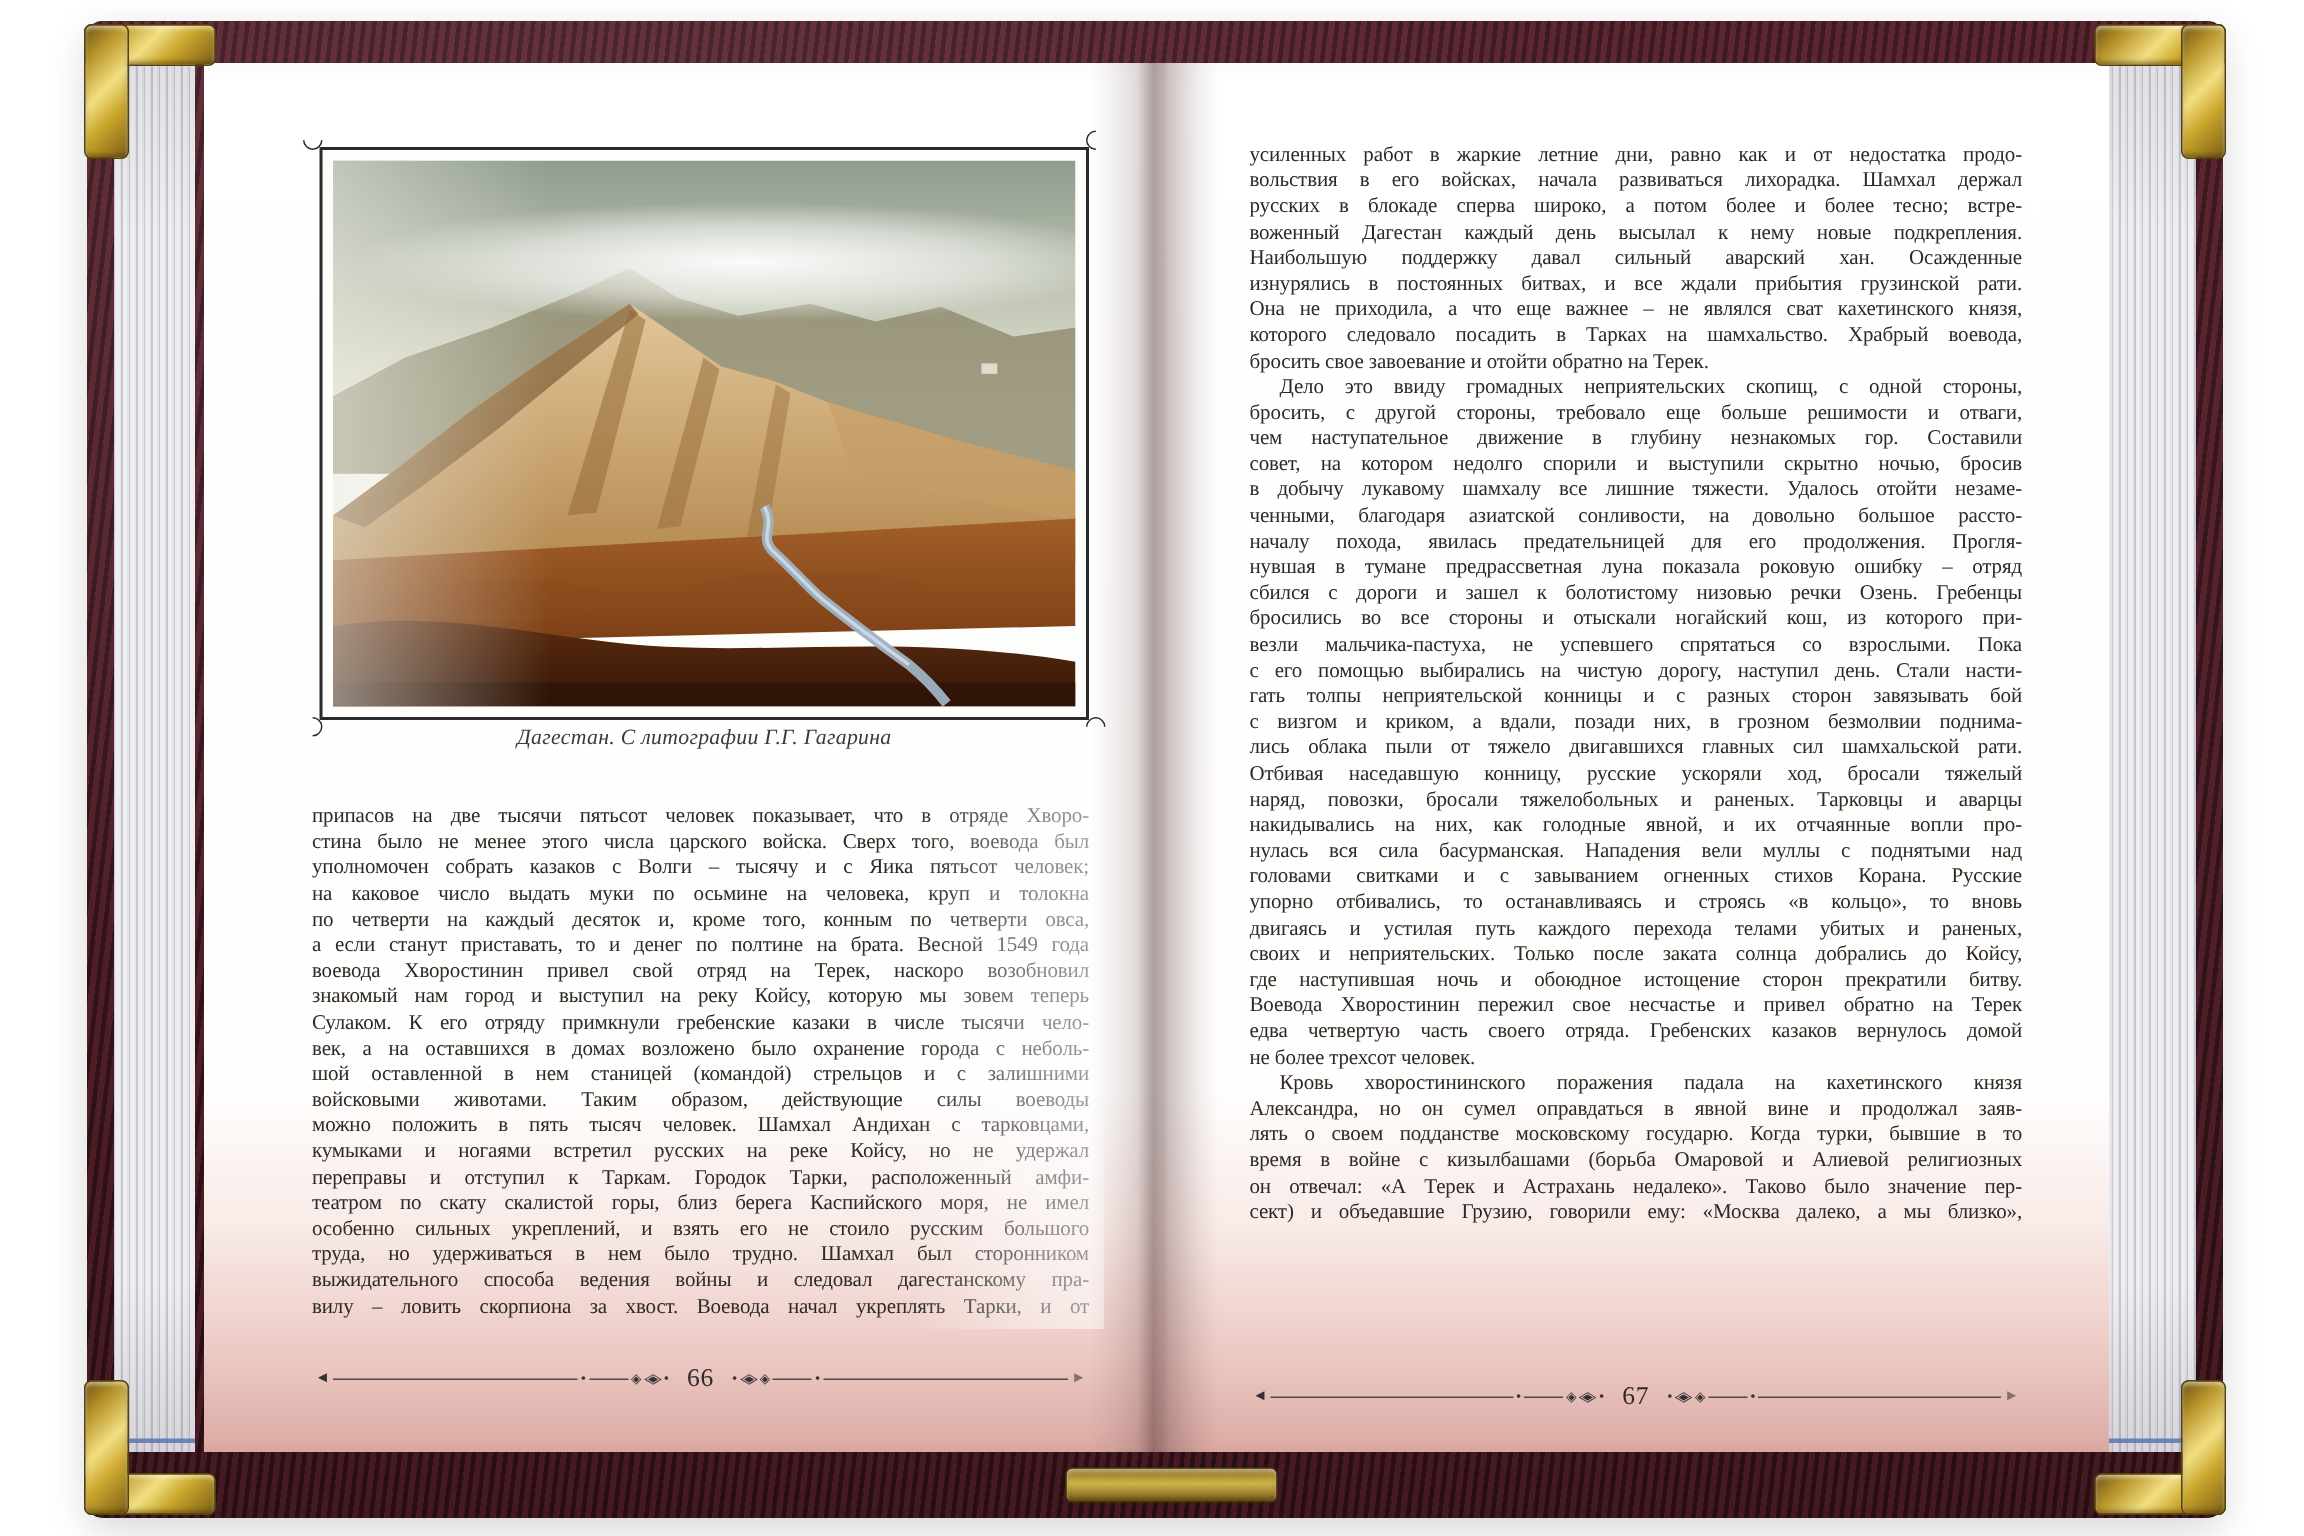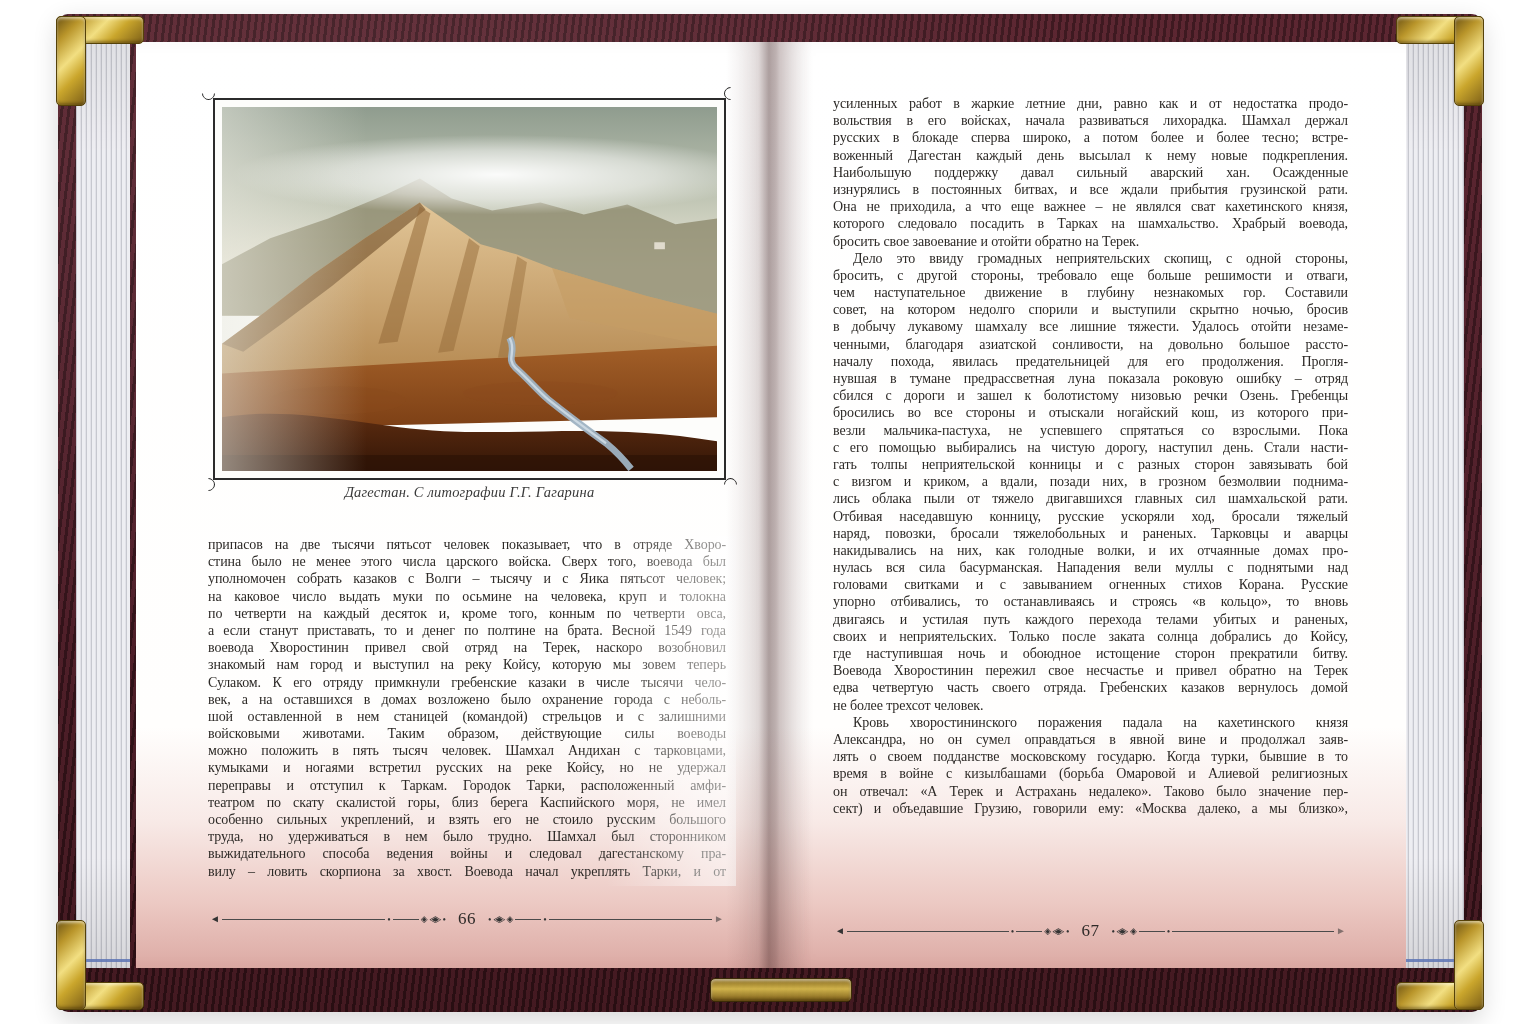--- a/index.html
+++ b/index.html
@@ -219,21 +219,21 @@
             <div class="line">нувшая в тумане предрассветная луна показала роковую ошибку – отряд</div>
             <div class="line">сбился с дороги и зашел к болотистому низовью речки Озень. Гребенцы</div>
             <div class="line">бросились во все стороны и отыскали ногайский кош, из которого при-</div>
             <div class="line">везли мальчика-пастуха, не успевшего спрятаться со взрослыми. Пока</div>
             <div class="line">с его помощью выбирались на чистую дорогу, наступил день. Стали насти-</div>
             <div class="line">гать толпы неприятельской конницы и с разных сторон завязывать бой</div>
             <div class="line">с визгом и криком, а вдали, позади них, в грозном безмолвии поднима-</div>
             <div class="line">лись облака пыли от тяжело двигавшихся главных сил шамхальской рати.</div>
             <div class="line">Отбивая наседавшую конницу, русские ускоряли ход, бросали тяжелый</div>
             <div class="line">наряд, повозки, бросали тяжелобольных и раненых. Тарковцы и аварцы</div>
-            <div class="line">накидывались на них, как голодные волки, и их отчаянные домах про-</div>
+            <div class="line">накидывались на них, как голодные явной, и их отчаянные вопли про-</div>
             <div class="line">нулась вся сила басурманская. Нападения вели муллы с поднятыми над</div>
             <div class="line">головами свитками и с завыванием огненных стихов Корана. Русские</div>
             <div class="line">упорно отбивались, то останавливаясь и строясь «в кольцо», то вновь</div>
             <div class="line">двигаясь и устилая путь каждого перехода телами убитых и раненых,</div>
             <div class="line">своих и неприятельских. Только после заката солнца добрались до Койсу,</div>
             <div class="line">где наступившая ночь и обоюдное истощение сторон прекратили битву.</div>
             <div class="line">Воевода Хворостинин пережил свое несчастье и привел обратно на Терек</div>
             <div class="line">едва четвертую часть своего отряда. Гребенских казаков вернулось домой</div>
             <div class="line endline">не более трехсот человек.</div>
           </div>

